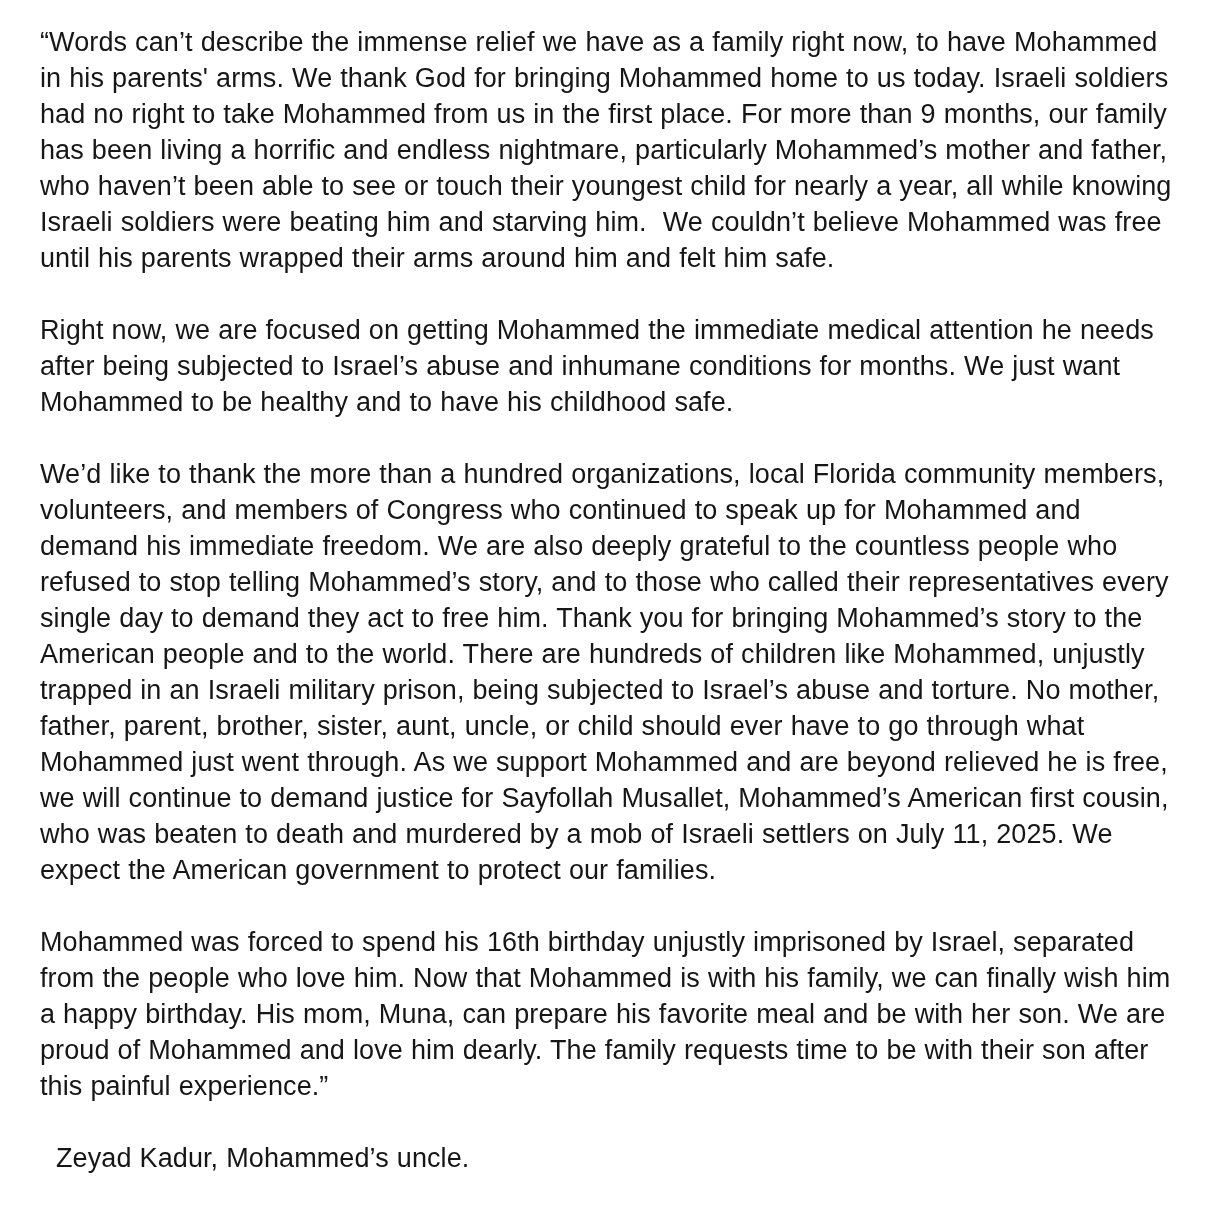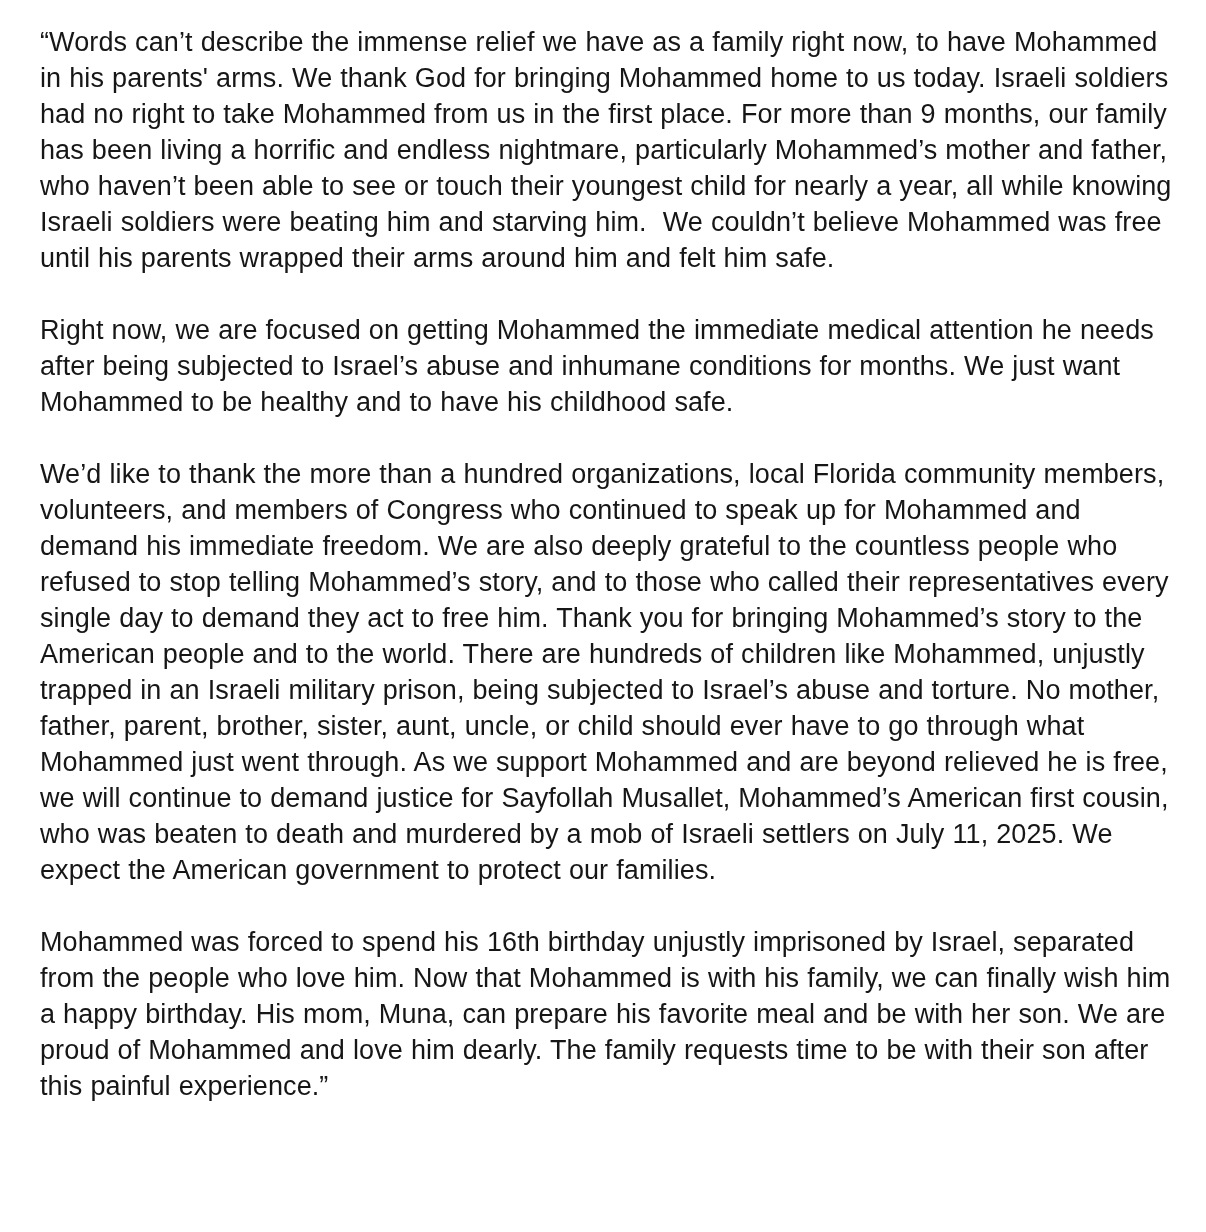--- a/index.html
+++ b/index.html
@@ -36,13 +36,14 @@
   }
 </style>
 </head>
 <body>
 
 <div class="document">
   <p>“Words can’t describe the immense relief we have as a family right now, to have Mohammed in his parents' arms. We thank God for bringing Mohammed home to us today. Israeli soldiers had no right to take Mohammed from us in the first place. For more than 9 months, our family has been living a horrific and endless nightmare, particularly Mohammed’s mother and father, who haven’t been able to see or touch their youngest child for nearly a year, all while knowing Israeli soldiers were beating him and starving him.  We couldn’t believe Mohammed was free until his parents wrapped their arms around him and felt him safe.</p>
   <p>Right now, we are focused on getting Mohammed the immediate medical attention he needs after being subjected to Israel’s abuse and inhumane conditions for months. We just want Mohammed to be healthy and to have his childhood safe.</p>
   <p>We’d like to thank the more than a hundred organizations, local Florida community members, volunteers, and members of Congress who continued to speak up for Mohammed and demand his immediate freedom. We are also deeply grateful to the countless people who refused to stop telling Mohammed’s story, and to those who called their representatives every single day to demand they act to free him. Thank you for bringing Mohammed’s story to the American people and to the world. There are hundreds of children like Mohammed, unjustly trapped in an Israeli military prison, being subjected to Israel’s abuse and torture. No mother, father, parent, brother, sister, aunt, uncle, or child should ever have to go through what Mohammed just went through. As we support Mohammed and are beyond relieved he is free, we will continue to demand justice for Sayfollah Musallet, Mohammed’s American first cousin, who was beaten to death and murdered by a mob of Israeli settlers on July 11, 2025. We expect the American government to protect our families.</p>
   <p>Mohammed was forced to spend his 16th birthday unjustly imprisoned by Israel, separated from the people who love him. Now that Mohammed is with his family, we can finally wish him a happy birthday. His mom, Muna, can prepare his favorite meal and be with her son. We are proud of Mohammed and love him dearly. The family requests time to be with their son after this painful experience.”</p>
+  <p class="signature">  Zeyad Kadur, Mohammed’s uncle.</p>
 </div>
 
 </body></html>

